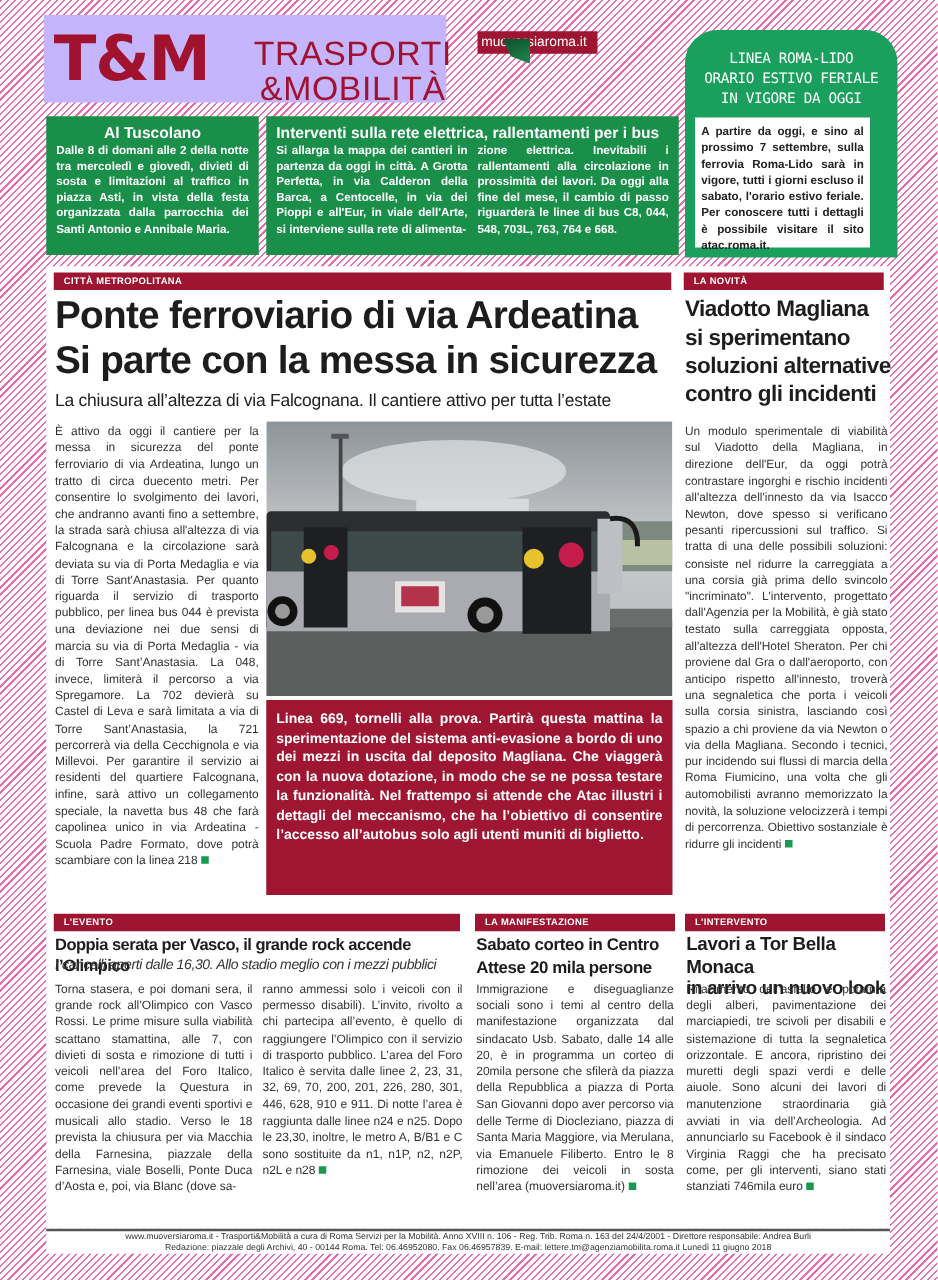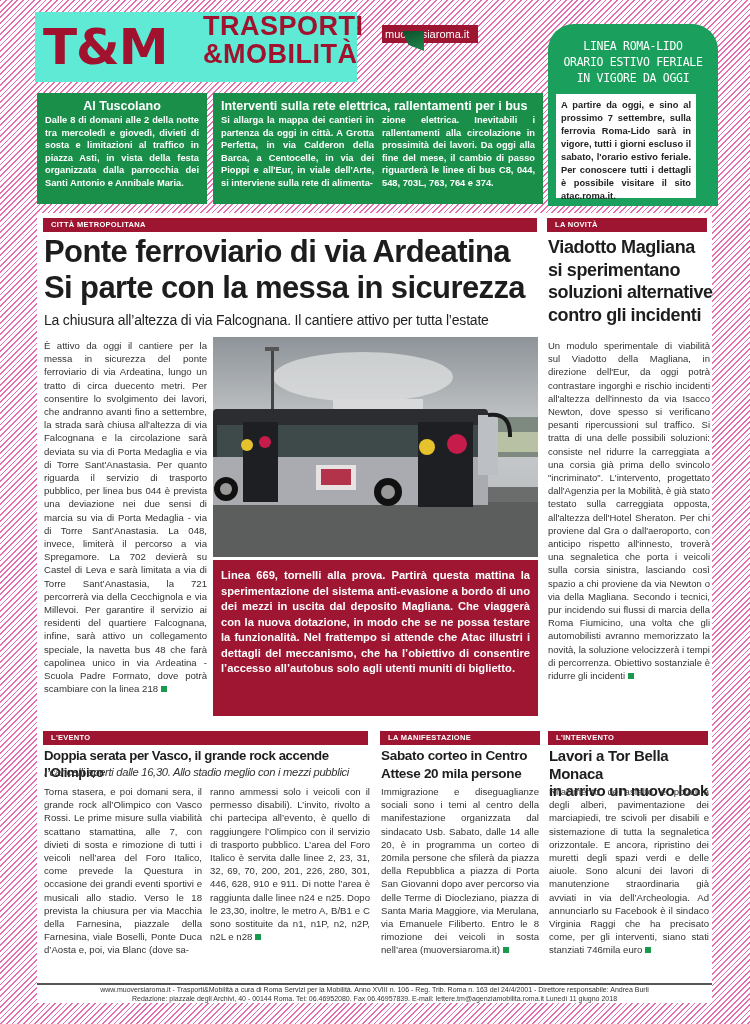--- a/index.html
+++ b/index.html
@@ -7,23 +7,23 @@
   body {
     position: relative;
     font-family: "Liberation Sans", sans-serif;
     background-color: #fff;
     background-image: repeating-linear-gradient(135deg, #e56cae 0px, #e56cae 1.2px, #ffffff 1.2px, #ffffff 4px);
   }
   .abs { position: absolute; }
   .white { background: #fff; }
 
   
-  .logo-box { left: 35px; top: 12px; width: 322px; height: 70px; background: #5eead4; }
+  .logo-box { left: 35px; top: 12px; width: 322px; height: 70px; background: #c4b5fd; }
   .logo-tm { left: 8px; top: 4px; font-family: "DejaVu Sans", sans-serif; font-weight: bold; font-size: 50px; letter-spacing: -1px; color: #a0122d; line-height: 62px; }
-  .logo-title { left: 168px; top: 0; color: #a0122d; font-family: "Liberation Sans", sans-serif; font-weight: bold; font-size: 27px; line-height: 28px; letter-spacing: 0.5px; }
+  .logo-title { left: 168px; top: 17px; color: #a0122d; font-family: "Liberation Sans", sans-serif; font-weight: normal; font-size: 27px; line-height: 28px; letter-spacing: 0.5px; text-align: center; }
 
   .site-tag { left: 382px; top: 13px; width: 96px; height: 18px; background: #9d1530; color: #fff; font-size: 11px; line-height: 18px; padding-left: 3px; margin-top: 12px; }
   .site-flag2 { left: 402px; top: 31px; width: 22px; height: 20px; background: linear-gradient(160deg, #0f4d2b, #1f8a4e); clip-path: polygon(0 0, 100% 0, 100% 100%, 30% 70%); }
 
   
   .lido { left: 548px; top: 24px; width: 170px; height: 182px; background: #1aa05c; border-radius: 26px 26px 0 0; }
   .lido-title { left: 0; top: 14px; width: 170px; text-align: center; color: #fff; font-family: "DejaVu Sans Mono", monospace; font-size: 11.5px; line-height: 16px; letter-spacing: -0.3px; }
   .lido-body { left: 8px; top: 70px; width: 140px; height: 104px; background: #fff; padding: 5px 5px; font-size: 9.3px; line-height: 13px; font-weight: bold; color: #222; text-align: justify; }
 
   
@@ -74,21 +74,21 @@
 
 <div class="abs gbox g1">
   <h3>Al Tuscolano</h3>
   <p>Dalle 8 di domani alle 2 della notte tra mercoledì e giovedì, divieti di sosta e limitazioni al traffico in piazza Asti, in vista della festa organizzata dalla parrocchia dei Santi Antonio e Annibale Maria.</p>
 </div>
 
 <div class="abs gbox g2">
   <h3>Interventi sulla rete elettrica, rallentamenti per i bus</h3>
   <div class="cols">
     <p>Si allarga la mappa dei cantieri in partenza da oggi in città. A Grotta Perfetta, in via Calderon della Barca, a Centocelle, in via dei Pioppi e all'Eur, in viale dell'Arte, si interviene sulla rete di alimenta-</p>
-    <p>zione elettrica. Inevitabili i rallentamenti alla circolazione in prossimità dei lavori. Da oggi alla fine del mese, il cambio di passo riguarderà le linee di bus C8, 044, 548, 703L, 763, 764 e 374.</p>
+    <p>zione elettrica. Inevitabili i rallentamenti alla circolazione in prossimità dei lavori. Da oggi alla fine del mese, il cambio di passo riguarderà le linee di bus C8, 044, 548, 703L, 763, 764 e 668.</p>
   </div>
 </div>
 
 <div class="abs main"></div>
 
 <div class="abs section-bar" style="left:43px; top:218px; width:494px;">CITTÀ METROPOLITANA</div>
 <div class="abs headline" style="left:44px; top:234px; width:500px; font-size:31px; line-height:36px; letter-spacing:-0.6px;">
   <div>Ponte ferroviario di via Ardeatina</div>
   <div>Si parte con la messa in sicurezza</div>
 </div>

